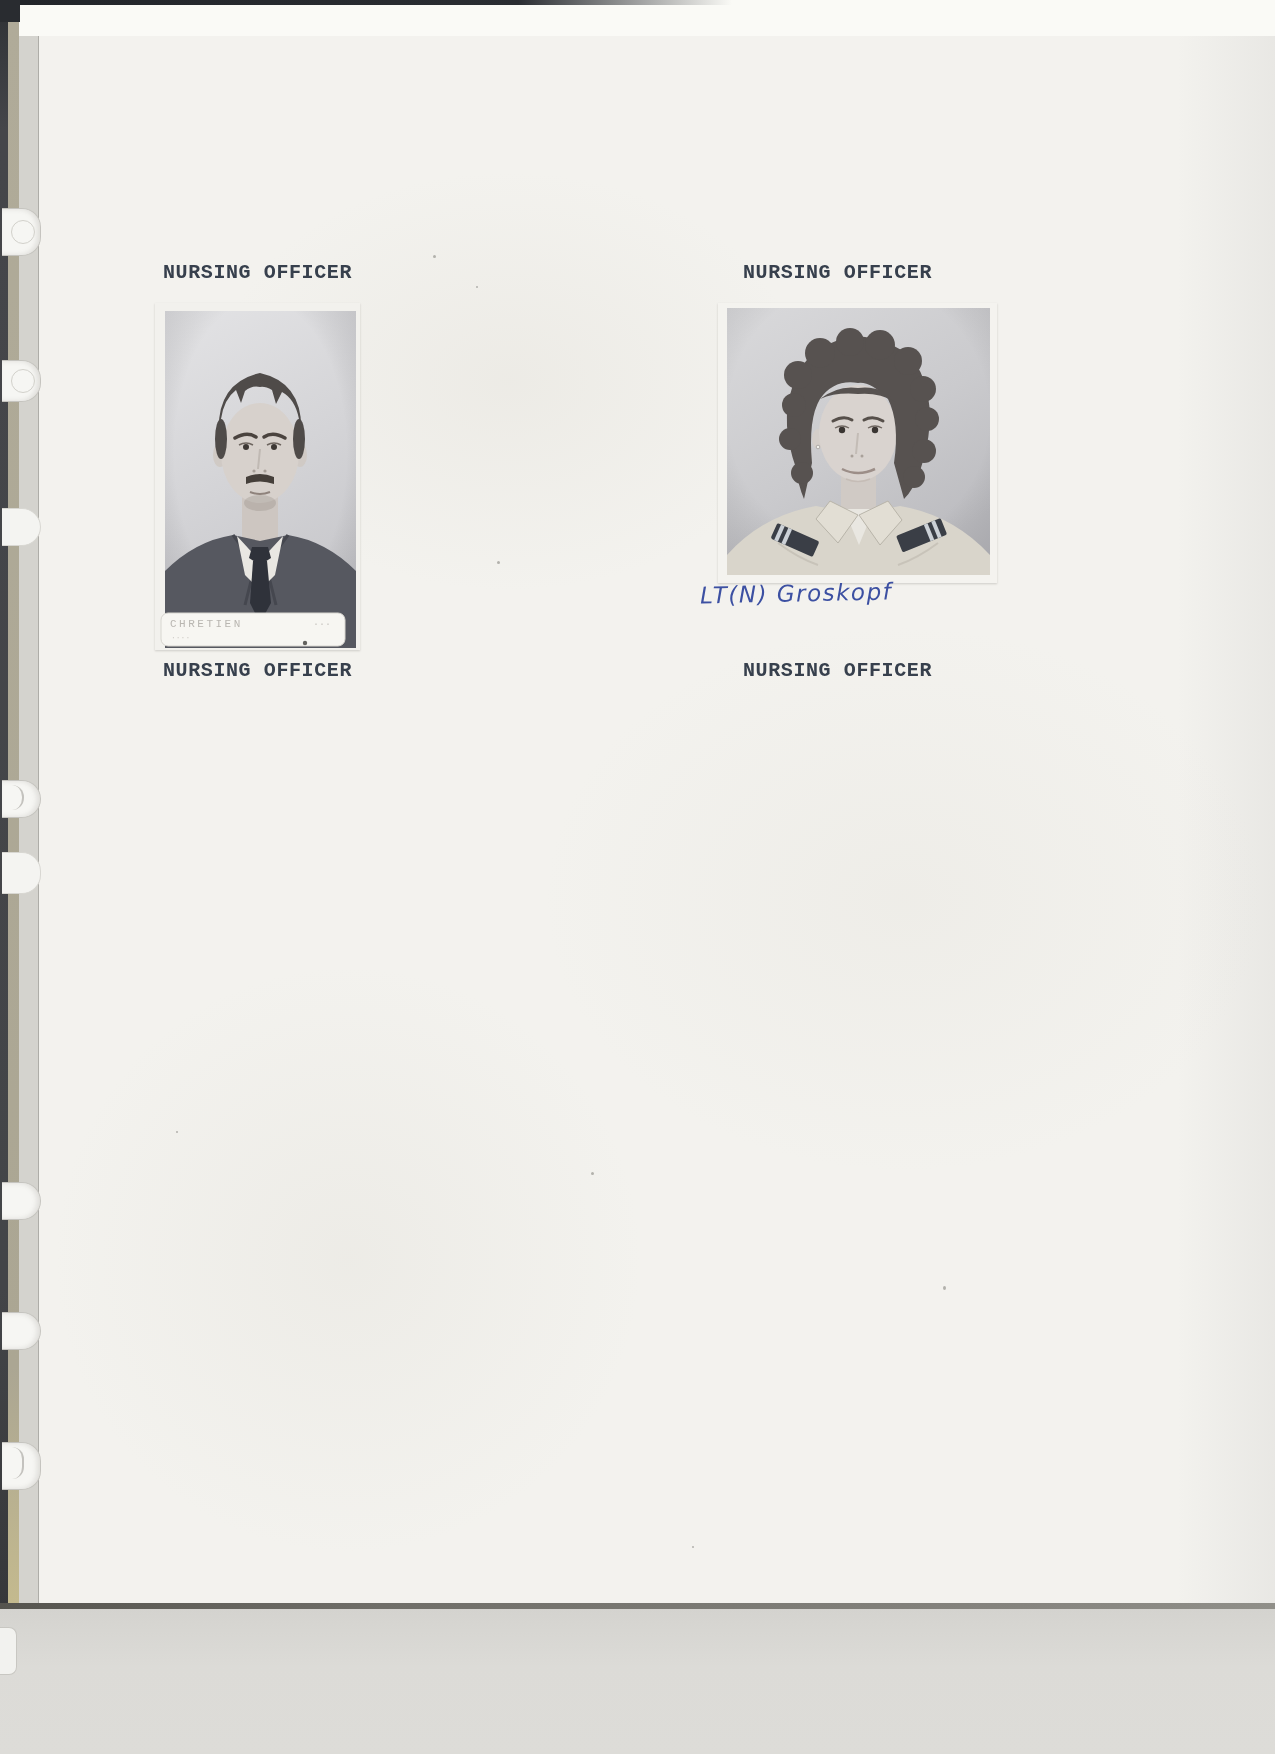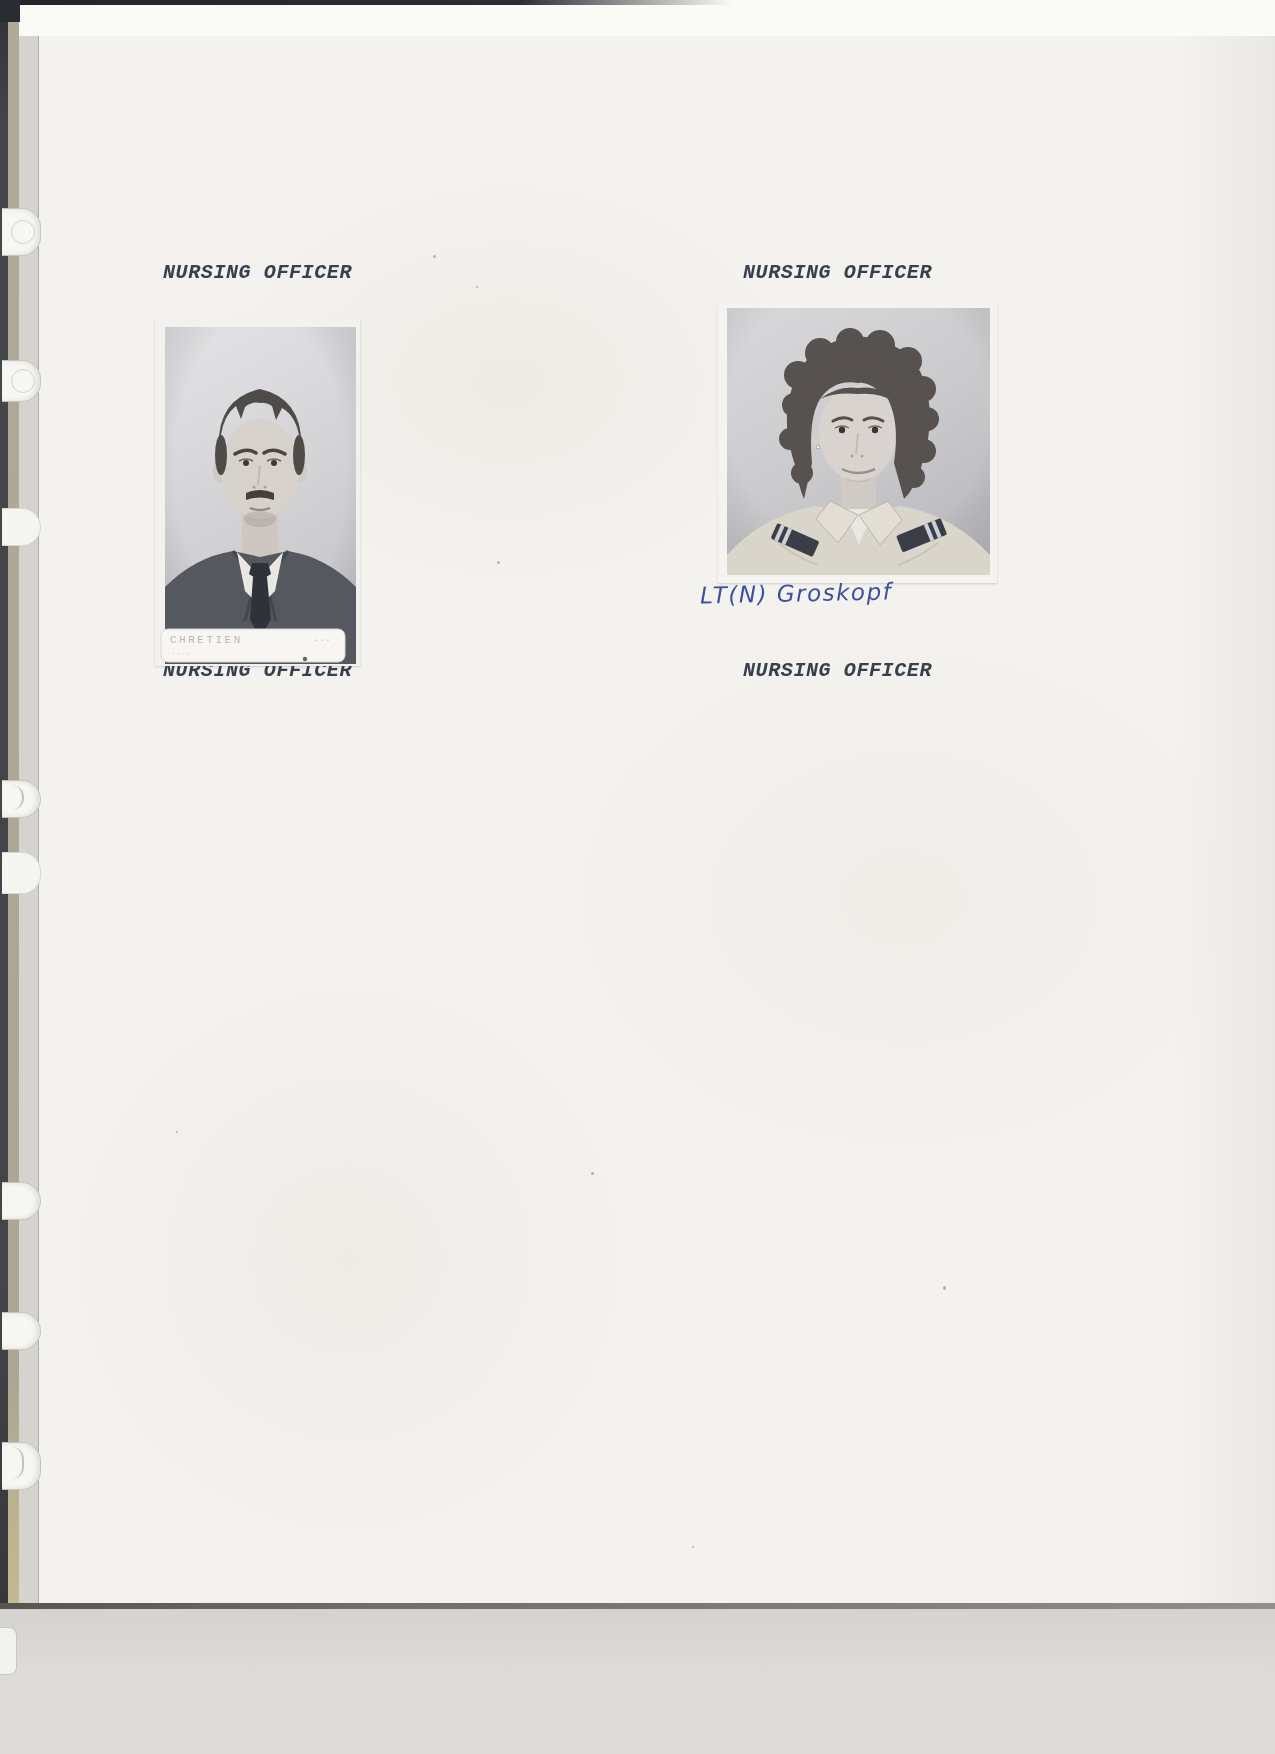--- a/index.html
+++ b/index.html
@@ -38,21 +38,21 @@
     box-shadow:inset -3px 0 5px rgba(120,118,112,0.18);}
   .tab .ring{position:absolute;left:9px;top:50%;width:22px;height:22px;margin-top:-12px;
     border:1px solid #d2d1cb;border-radius:50%;}
   .tab.faint{border-color:#d8d7d2;box-shadow:none;background:#f4f4f1;}
   .tab.curl::after{content:"";position:absolute;left:6px;top:4px;width:14px;height:70%;
     border-right:2px solid #9b9993;border-radius:0 12px 12px 0;opacity:.55;}
   .tab-bottom{position:absolute;left:0;top:1627px;width:16px;height:46px;background:#f2f2ef;
     border:1px solid #c8c7c2;border-left:none;border-radius:0 8px 8px 0;}
   
   .typed-label{position:absolute;font-family:"Liberation Mono","DejaVu Sans Mono",monospace;
-    font-weight:700;font-size:20px;letter-spacing:0.6px;color:#37404d;white-space:nowrap;font-style:italic;}
+    font-weight:700;font-size:20px;letter-spacing:0.6px;color:#37404d;white-space:nowrap;}
   
   .photo{position:absolute;box-shadow:0 1px 2px rgba(90,88,82,0.25);}
   .photo svg{display:block;}
   
   .handwriting{position:absolute;left:700px;top:580px;width:230px;
     font-family:"DejaVu Sans",sans-serif;font-style:italic;font-size:23px;letter-spacing:1.5px;
     color:#3c50a2;transform:rotate(-1.2deg);white-space:nowrap;}
   
   .speck{position:absolute;border-radius:50%;background:#b2b1ac;}
 </style>
@@ -83,21 +83,21 @@
   <div class="tab curl" style="top:1442px;height:46px;"></div>
   <div class="bottom-edge-line"></div>
   <div class="outside-bottom"></div>
   <div class="tab-bottom"></div>
 
   <div class="typed-label" style="left:163px;top:261px;">NURSING OFFICER</div>
   <div class="typed-label" style="left:743px;top:261px;">NURSING OFFICER</div>
   <div class="typed-label" style="left:163px;top:659px;">NURSING OFFICER</div>
   <div class="typed-label" style="left:743px;top:659px;">NURSING OFFICER</div>
 
-  <div class="photo" style="left:155px;top:319px;width:205px;height:347px;">
+  <div class="photo" style="left:155px;top:303px;width:205px;height:347px;">
     <svg width="205" height="347" viewBox="0 0 205 347">
       <defs>
         <linearGradient id="lg1" x1="0" y1="0" x2="0.3" y2="1">
           <stop offset="0" stop-color="#e3e3e5"></stop>
             <stop offset="0.55" stop-color="#d4d4d7"></stop>
             <stop offset="1" stop-color="#c7c7cb"></stop>
         </linearGradient>
         <radialGradient id="vig1" cx="0.5" cy="0.42" r="0.75">
           <stop offset="0.6" stop-color="rgba(0,0,0,0)"></stop>
             <stop offset="1" stop-color="rgba(80,80,92,0.20)"></stop>

